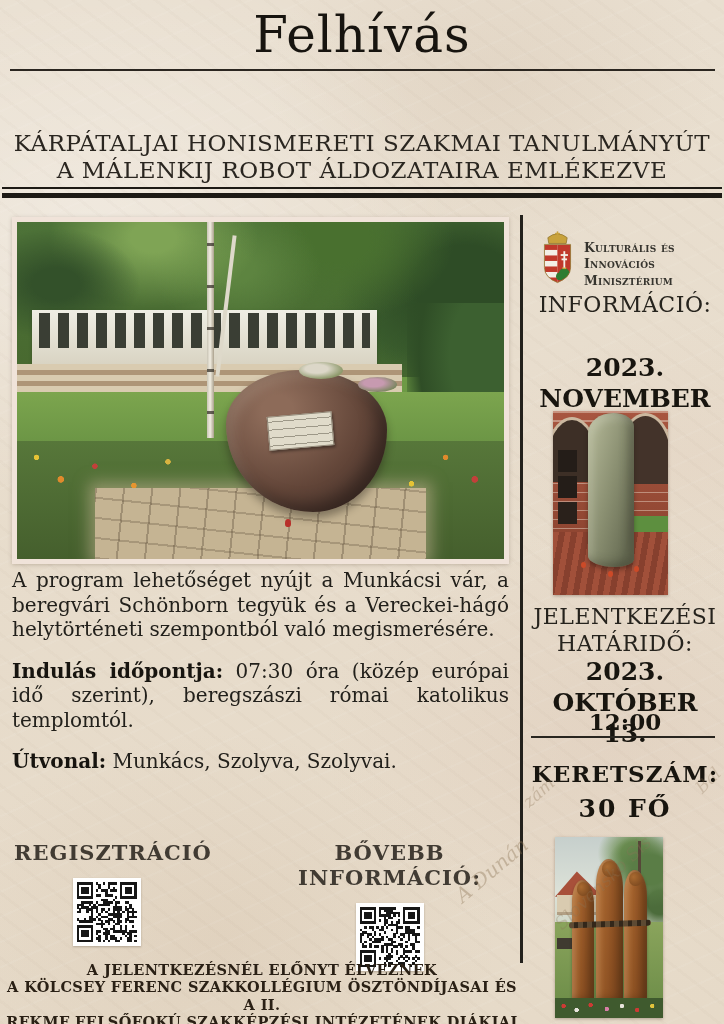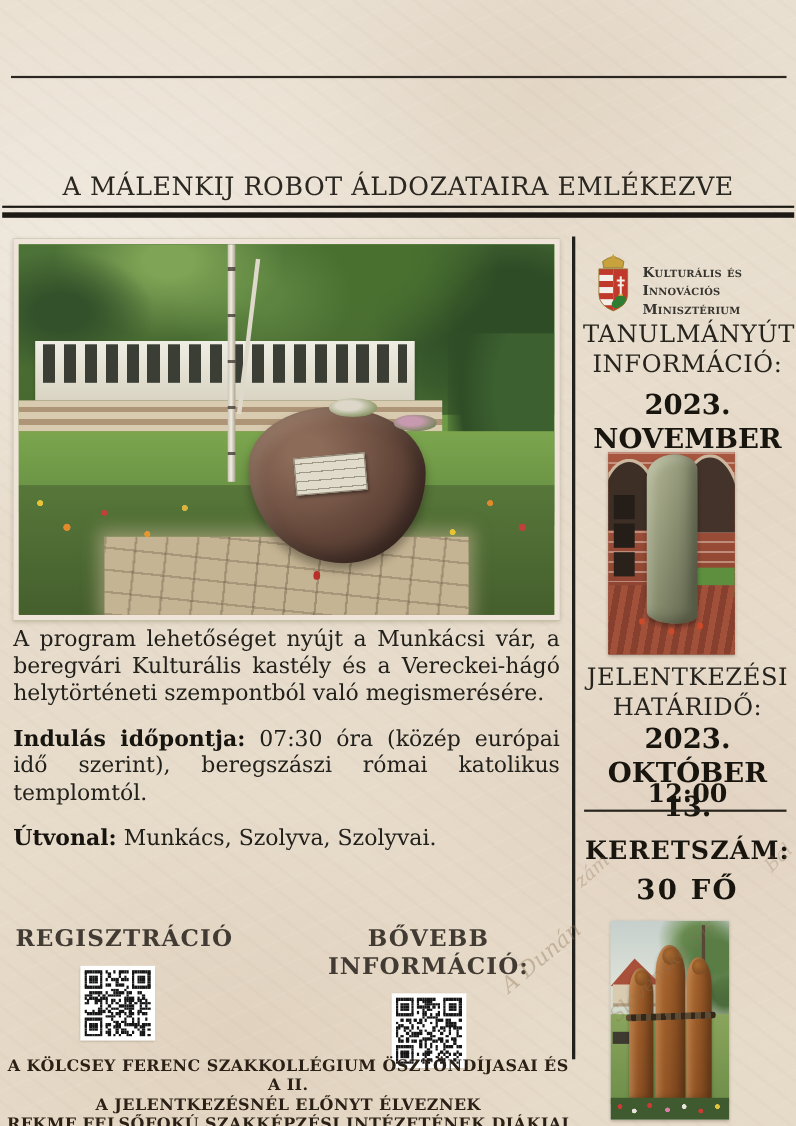--- a/index.html
+++ b/index.html
@@ -187,21 +187,23 @@
   .wm2{left:540px;top:872px;font-size:18px;transform:rotate(-44deg);color:rgba(140,115,85,.30);}
   .wm3{left:521px;top:782px;font-size:17px;transform:rotate(-42deg);color:rgba(140,115,85,.33);}
   .wm4{left:694px;top:770px;font-size:17px;transform:rotate(-45deg);color:rgba(140,115,85,.28);}
 </style>
 </head>
 <body>
 
 <div class="page">
   <div class="tex"></div>
 
+  <div class="abs ctr title">Felhívás</div>
   <div class="abs rule-thin"></div>
+  <div class="abs ctr sub sub1">KÁRPÁTALJAI HONISMERETI SZAKMAI TANULMÁNYÚT</div>
   <div class="abs ctr sub sub2">A MÁLENKIJ ROBOT ÁLDOZATAIRA EMLÉKEZVE</div>
   <div class="abs rule-double"></div>
 
   <div class="abs vdivider"></div>
 
   <div class="abs photo-main">
     <div class="s-canopy"></div>
     <div class="s-bushr"></div>
     <div class="s-wall">
       <div class="abs s-plaques" style="position:absolute;"></div>
@@ -247,21 +249,20 @@
       </g>
       <path d="M6.5,17 h27 v24 q0,10 -13.5,15.5 q-13.5,-5.5 -13.5,-15.5 Z" fill="none" stroke="#8f742c" stroke-width="0.8"></path>
     </svg>
     <div class="ministry-name">
       <div>Kulturális és Innovációs</div>
       <div>Minisztérium</div>
     </div>
   </div>
 
   <div class="abs ctr sidebar-label lbl1">
-    <div>TANULMÁNYÚT</div>
     <div>INFORMÁCIÓ:</div>
   </div>
   <div class="abs ctr sidebar-value val1">
     <div>2023.</div>
     <div>NOVEMBER 11.</div>
   </div>
 
   <div class="abs photo-side1">
     <div class="p1-bricks"></div>
     <div class="p1-arch-l"></div>
@@ -303,21 +304,21 @@
         <div class="p2-head"></div>
       </div>
     <div class="p2-fig p2-r">
         <div class="p2-head"></div>
       </div>
     <div class="p2-chain"></div>
     <div class="p2-flowers"></div>
   </div>
 
   <div class="abs bodytext">
-    <p>A program lehetőséget nyújt a Munkácsi vár, a beregvári Kulturális kastély és a Vereckei-hágó helytörténeti szempontból való megismerésére.</p>
+    <p>A program lehetőséget nyújt a Munkácsi vár, a beregvári Schönborn tegyük és a Vereckei-hágó helytörténeti szempontból való megismerésére.</p>
     <p class="gap"><b>Indulás időpontja:</b><span> 07:30 óra (közép európai idő szerint), beregszászi római katolikus templomtól.</span></p>
     <p class="gap"><b>Útvonal:</b><span> Munkács, Szolyva, Szolyvai.</span></p>
   </div>
 
   <div class="abs seccol sec-right">
     <div class="seclabel">BŐVEBB INFORMÁCIÓ:</div>
     <div class="qr-box">
       <div class="qr-grid">
           <i style="left:0.00%;top:0.00%;width:4.25%;height:4.25%"></i>
           <i style="left:4.00%;top:0.00%;width:4.25%;height:4.25%"></i>
@@ -922,22 +923,22 @@
           <i style="left:64.00%;top:96.00%;width:4.25%;height:4.25%"></i>
           <i style="left:68.00%;top:96.00%;width:4.25%;height:4.25%"></i>
           <i style="left:84.00%;top:96.00%;width:4.25%;height:4.25%"></i>
           <i style="left:88.00%;top:96.00%;width:4.25%;height:4.25%"></i>
           <i style="left:96.00%;top:96.00%;width:4.25%;height:4.25%"></i>
         </div>
     </div>
   </div>
 
   <div class="abs ctr footer">
+    <div>A JELENTKEZÉSNÉL ELŐNYT ÉLVEZNEK</div>
     <div>A KÖLCSEY FERENC SZAKKOLLÉGIUM ÖSZTÖNDÍJASAI ÉS A II.</div>
-    <div>A JELENTKEZÉSNÉL ELŐNYT ÉLVEZNEK</div>
     <div>RFKMF FELSŐFOKÚ SZAKKÉPZÉSI INTÉZETÉNEK DIÁKJAI</div>
   </div>
 
   <div class="wm wm1">A Dunán</div>
   <div class="wm wm2">Slovensko Sís</div>
   <div class="wm wm3">zám</div>
   <div class="wm wm4">Bal</div>
 </div>
 
 </body></html>

